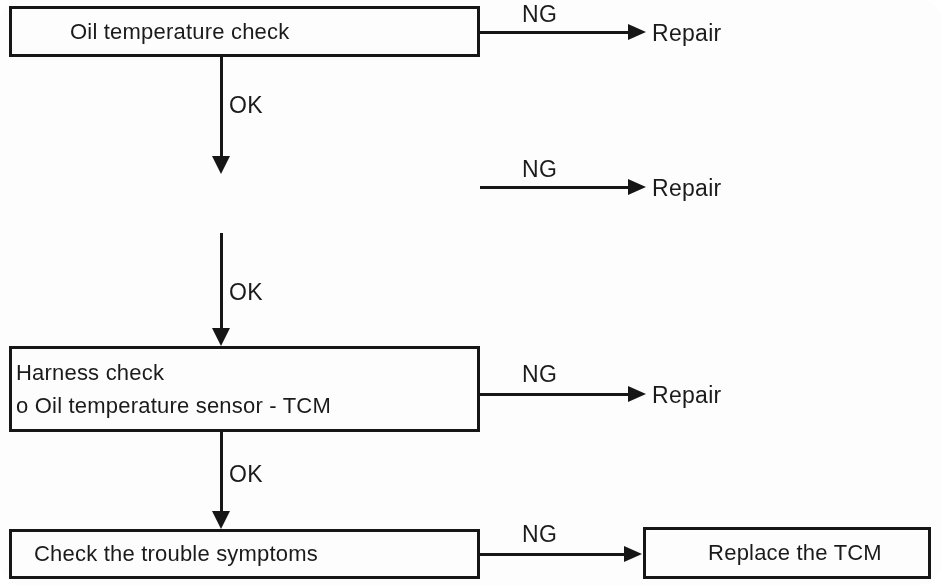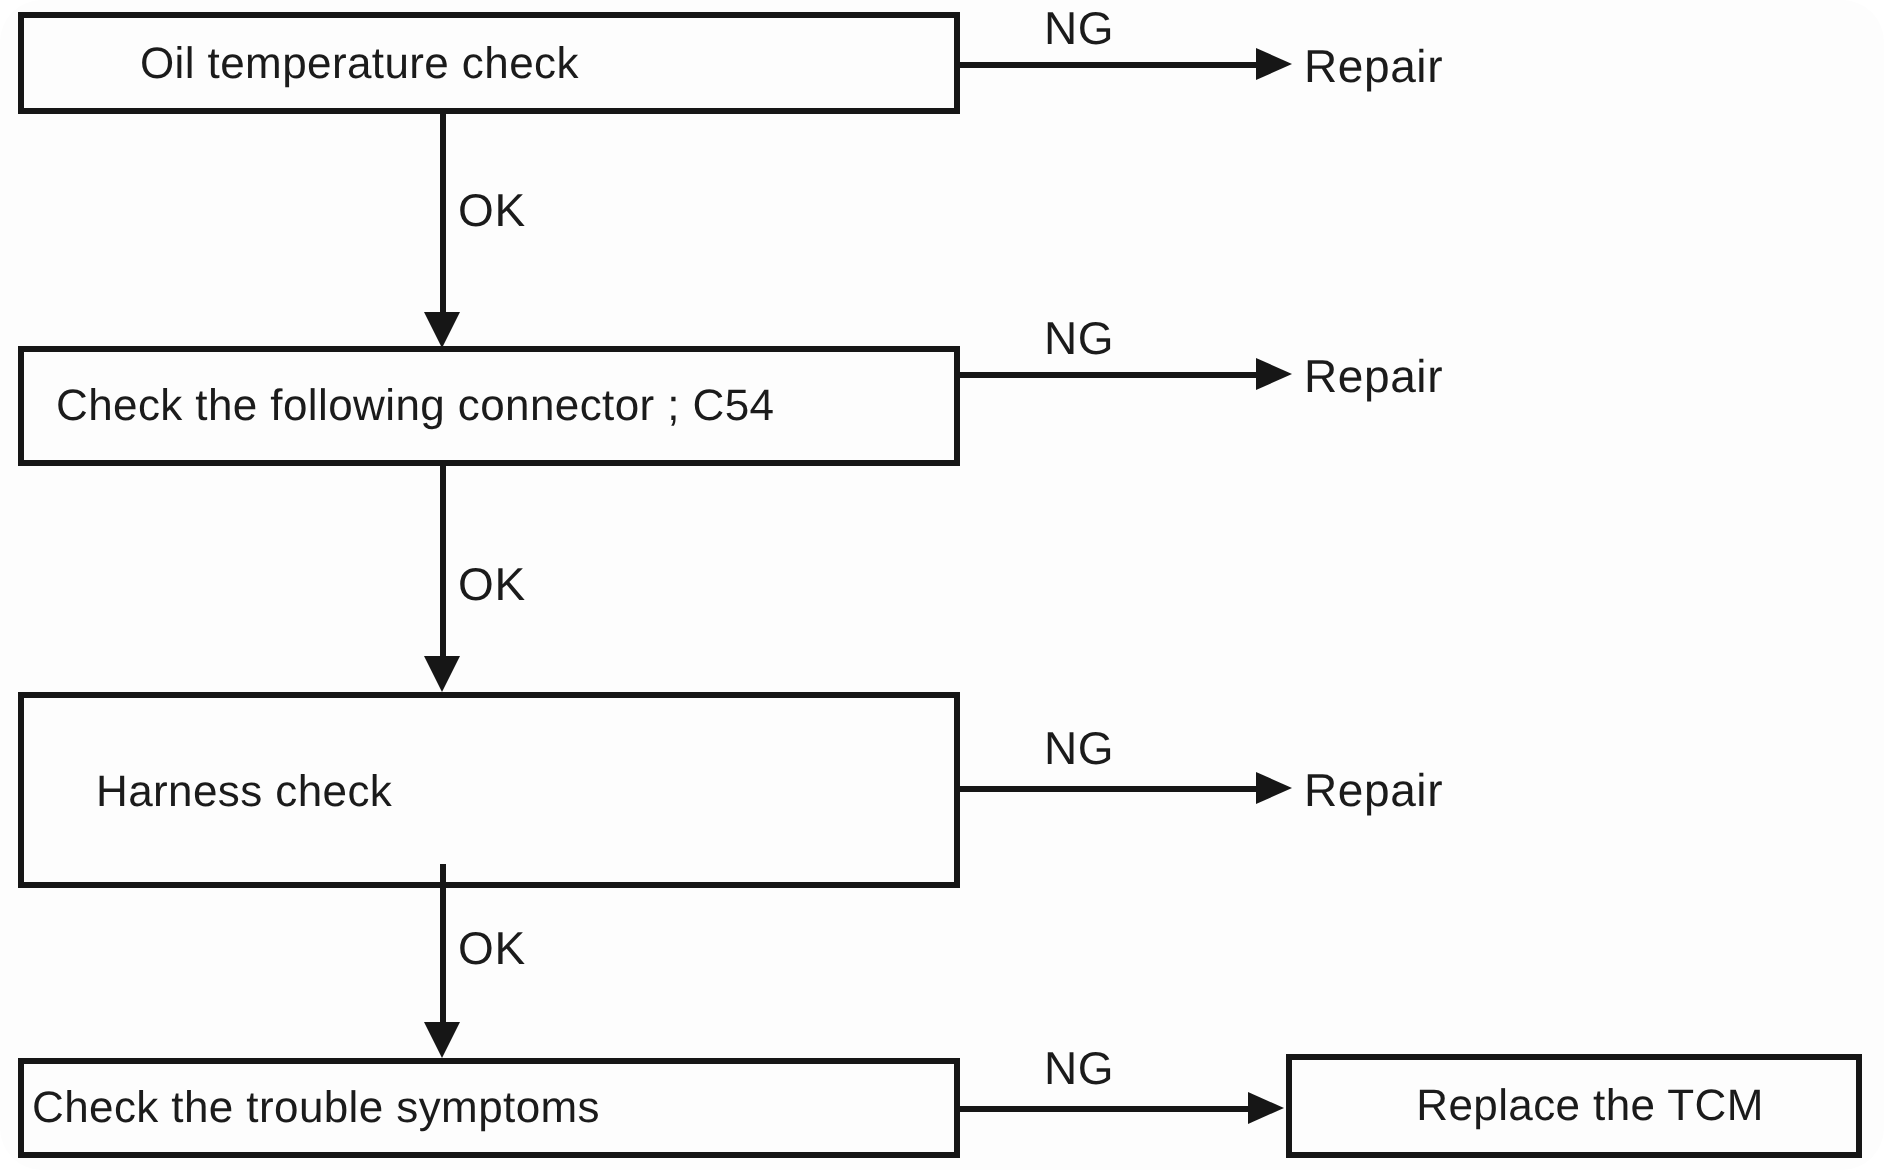--- a/index.html
+++ b/index.html
@@ -23,22 +23,22 @@
     box-sizing: border-box;
     border: 3px solid #161616;
     background: #fdfdfd;
     display: flex;
     align-items: center;
     font-size: 22px;
     letter-spacing: 0.2px;
   }
   .box1 { left: 9px;   top: 6px;   width: 471px; height: 51px; padding-left: 58px; }
   .box2 { left: 9px;   top: 173px; width: 471px; height: 60px; padding-left: 16px; }
-  .box3 { left: 9px;   top: 346px; width: 471px; height: 98px; padding-left: 36px; }
-  .box4 { left: 9px;   top: 529px; width: 471px; height: 50px; padding-left: 4px; }
+  .box3 { left: 9px;   top: 346px; width: 471px; height: 86px; padding-left: 4px; }
+  .box4 { left: 9px;   top: 529px; width: 471px; height: 50px; padding-left: 22px; }
   .box5 { left: 643px; top: 527px; width: 288px; height: 52px; justify-content: center; padding-left: 16px; }
   .box3 .two-line { display: block; line-height: 33px; }
   .box3 .two-line span { display: block; }
 
   
   .hline {
     position: absolute;
     height: 3px;
     background: #161616;
   }
@@ -112,34 +112,32 @@
     <span>Oil temperature check</span>
   </div>
   <div class="hline a1"></div>
   <div class="tri-right t1"></div>
   <span class="lbl ng1">NG</span>
   <span class="lbl res1">Repair</span>
   <div class="vline v1"></div>
   <div class="tri-down d1"></div>
   <span class="lbl ok1">OK</span>
 
-  <div class="box box2">
-    <span>Check the following connector ; C54</span>
-  </div>
   <div class="hline a2"></div>
   <div class="tri-right t2"></div>
   <span class="lbl ng2">NG</span>
   <span class="lbl res2">Repair</span>
   <div class="vline v2"></div>
   <div class="tri-down d2"></div>
   <span class="lbl ok2">OK</span>
 
   <div class="box box3">
     <span class="two-line">
       <span>Harness check</span>
+      <span>o Oil temperature sensor - TCM</span>
     </span>
   </div>
   <div class="hline a3"></div>
   <div class="tri-right t3"></div>
   <span class="lbl ng3">NG</span>
   <span class="lbl res3">Repair</span>
   <div class="vline v3"></div>
   <div class="tri-down d3"></div>
   <span class="lbl ok3">OK</span>
 

